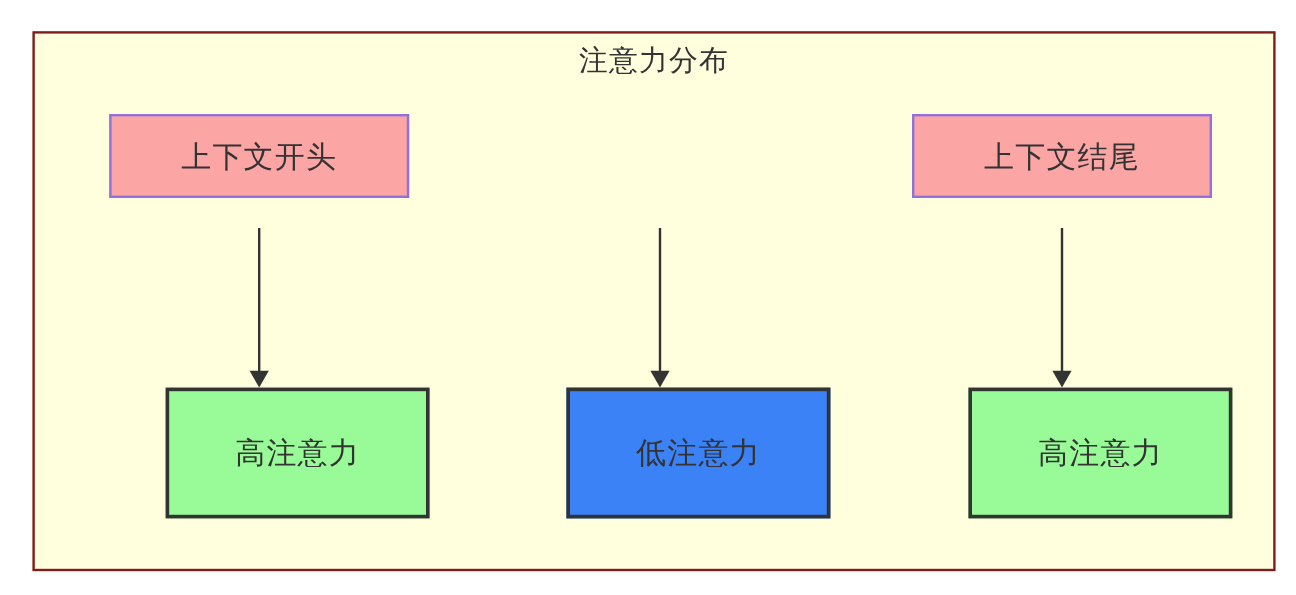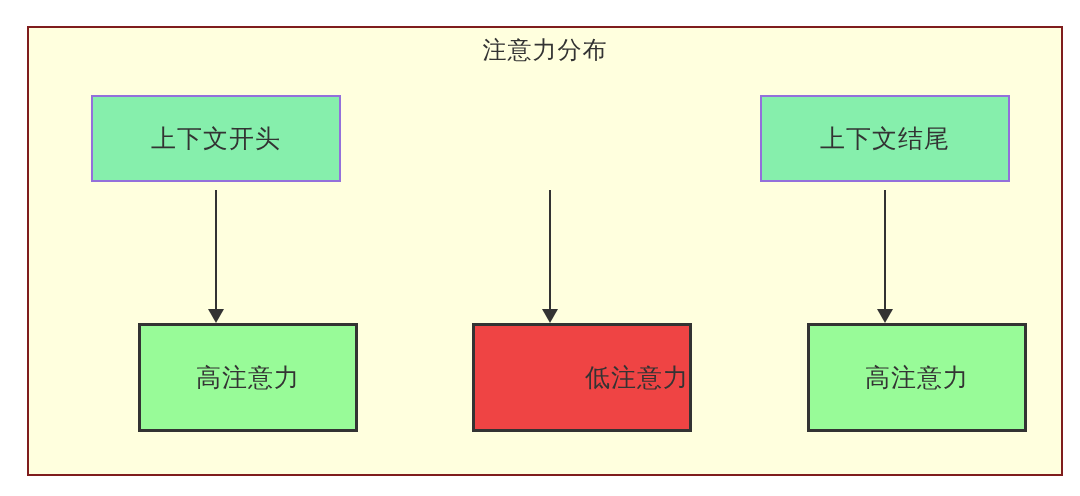--- a/index.html
+++ b/index.html
@@ -41,22 +41,22 @@
     display: flex;
     align-items: center;
     justify-content: center;
     font-size: 25px;
     color: #333333;
     letter-spacing: 1px;
   }
   .node-src {
     top: 67px;
     width: 250px;
-    height: 87px;
-    background: #86efac;
+    height: 70px;
+    background: #fca5a5;
     border: 2px solid #9370DB;
   }
   .node-tgt {
     top: 295px;
     width: 220px;
     height: 109px;
     border: 3px solid #333333;
     margin-left: 32px;
   }
   .src-1 { left: 62px; }
@@ -111,21 +111,21 @@
       <div class="edge-head"></div>
     </div>
     <div class="node node-tgt tgt-1" style="background-color: rgb(152, 251, 152);">
       <span>高注意力</span>
     </div>
 
     <div class="edge edge-2">
       <div class="edge-line"></div>
       <div class="edge-head"></div>
     </div>
-    <div class="node node-tgt tgt-2" style="background-color: #ef4444; justify-content: flex-end;">
+    <div class="node node-tgt tgt-2" style="background-color: #3b82f6;">
       <span>低注意力</span>
     </div>
 
     <div class="node node-src src-3">
       <span>上下文结尾</span>
     </div>
     <div class="edge edge-3">
       <div class="edge-line"></div>
       <div class="edge-head"></div>
     </div>

